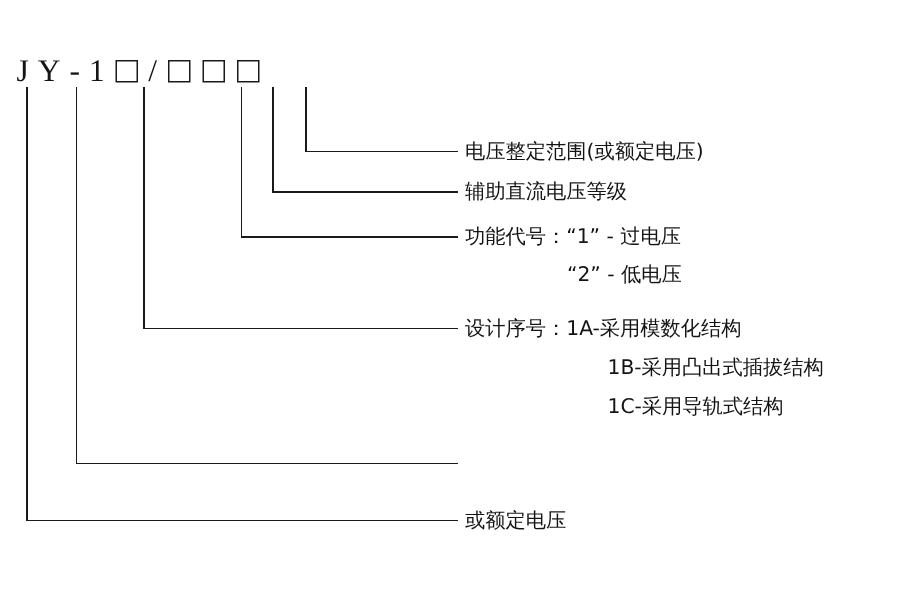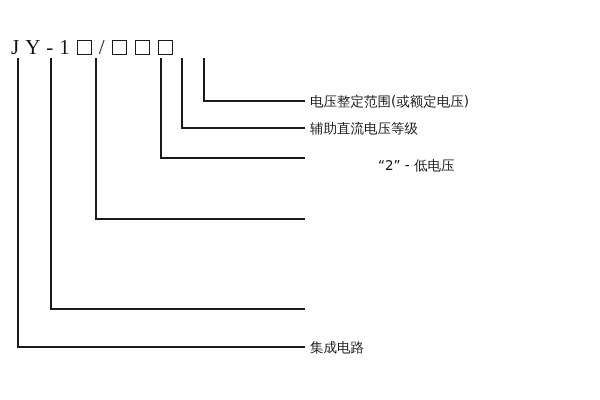--- a/index.html
+++ b/index.html
@@ -94,22 +94,28 @@
 
   <div class="label" style="left:310px; top:119px;">
     <span>辅助直流电压等级</span>
   </div>
 
   <div class="label" style="left:310px; top:92px;">
     <span>电压整定范围(或额定电压)</span>
   </div>
 
   <div class="label" style="left:310px; top:149px;">
+    <div>功能代号：“1” - 过电压</div>
     <div class="sub" style="margin-left:68px; margin-top:7px;">“2” - 低电压</div>
   </div>
 
+  <div class="label" style="left:310px; top:210px;">
+    <div>设计序号：1A-采用模数化结构</div>
+    <div class="sub" style="margin-left:95px; margin-top:8px;">1B-采用凸出式插拔结构</div>
+    <div class="sub" style="margin-left:95px; margin-top:8px;">1C-采用导轨式结构</div>
+  </div>
 
 
   <div class="label" style="left:310px; top:338px;">
-    <span>集成电路</span>
+    <span>或额定电压</span>
   </div>
 
 </div>
 
 </body></html>

